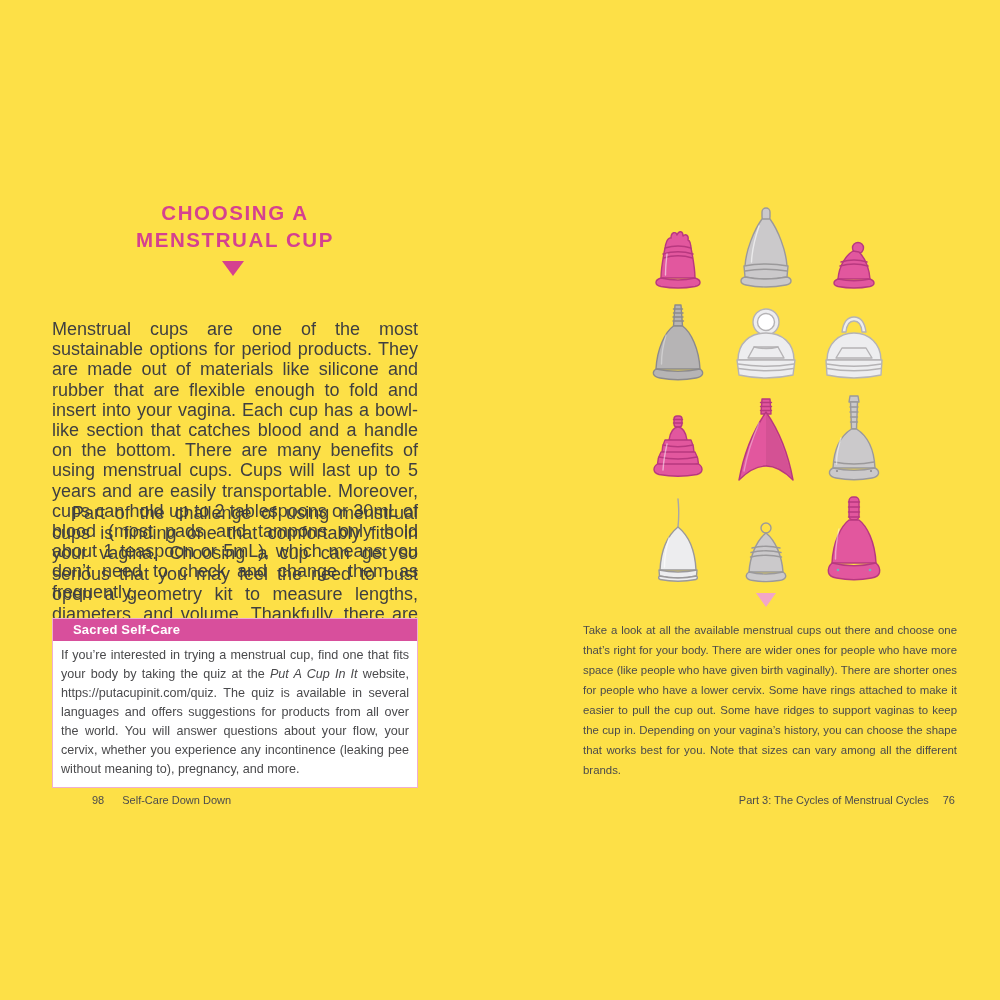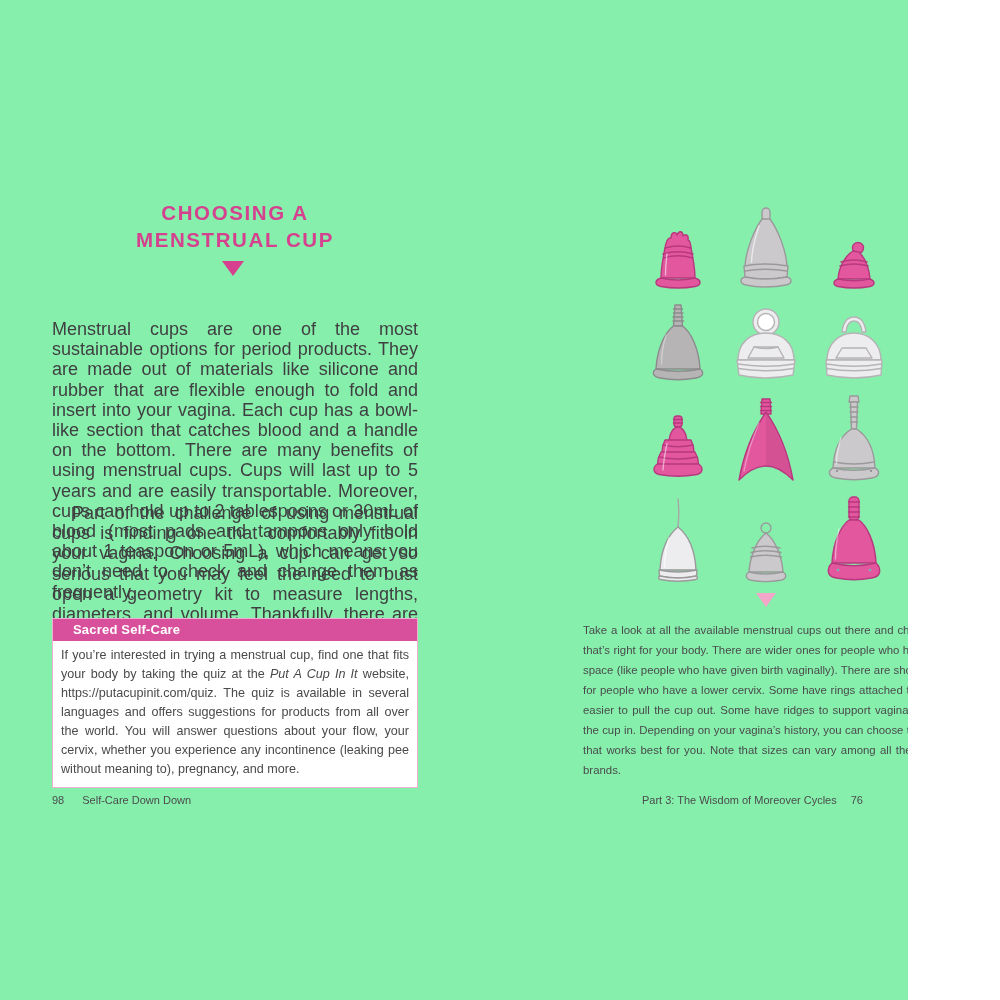--- a/index.html
+++ b/index.html
@@ -1,16 +1,16 @@
 <!DOCTYPE html>
 <html><head>
 <meta charset="utf-8">
 <style>
   html,body{margin:0;padding:0;background:#ffffff;}
-  .spread{position:relative;width:908px;height:1000px;background:#86efac;overflow:hidden;
+  .spread{position:relative;width:1000px;height:1000px;background:#fde047;overflow:hidden;
           font-family:"Liberation Sans",sans-serif;}
 
   
   .title{position:absolute;left:52px;top:199px;width:366px;text-align:center;
          color:#d5418f;font-weight:bold;font-size:20.5px;line-height:27px;letter-spacing:1.6px;}
   .tri{width:0;height:0;position:absolute;}
   .tri-left{left:222px;top:261px;border-left:11px solid transparent;border-right:11px solid transparent;
             border-top:15px solid #d5418f;}
   .tri-right{left:756px;top:593px;border-left:10px solid transparent;border-right:10px solid transparent;
              border-top:14px solid #f2a6c8;}
@@ -21,21 +21,21 @@
 
   .sacred{position:absolute;left:52px;top:618px;width:366px;box-sizing:border-box;
           border:1.5px solid #efaed2;background:#ffffff;}
   .sacred-header{background:#d84f9c;color:#ffffff;font-weight:bold;font-size:13px;
                  padding:3px 20px 4px;letter-spacing:0.2px;}
   .sacred-body{padding:5px 8px 8px;font-size:12.6px;line-height:19px;text-align:justify;color:#4a4a4c;}
   .sacred-body .it{font-style:italic;}
 
   .footer{position:absolute;top:794px;font-size:11px;color:#4b4b4d;}
   .footer-left{left:52px;}
-  .footer-left .num{margin-right:18px;}
+  .footer-left .num{margin-right:18px;margin-left:40px;}
   .footer-right{right:45px;text-align:right;}
   .footer-right .num{margin-left:14px;}
 
   
   .cup-grid{position:absolute;left:634px;top:195px;width:264px;display:grid;
             grid-template-columns:88px 88px 88px;grid-template-rows:95px 93px 100px 100px;}
   .cell{display:flex;align-items:flex-end;justify-content:center;}
   .cup path,.cup rect,.cup circle{stroke-width:1.4;stroke-linejoin:round;stroke-linecap:round;}
   .f-pk{fill:#e2579e}.s-pk{stroke:#b8387f}
   .f-gy{fill:#b6b4b5}.s-gy{stroke:#8c8a8c}
@@ -200,16 +200,16 @@
       </svg>
     </div>
 
   </div>
 
   <div class="tri tri-right"></div>
 
   <p class="rp-para">Take a look at all the available menstrual cups out there and choose one that’s right for your body. There are wider ones for people who have more space (like people who have given birth vaginally). There are shorter ones for people who have a lower cervix. Some have rings attached to make it easier to pull the cup out. Some have ridges to support vaginas to keep the cup in. Depending on your vagina’s history, you can choose the shape that works best for you. Note that sizes can vary among all the different brands.</p>
 
   <div class="footer footer-right">
-    <span>Part 3: The Wisdom of Moreover Cycles</span><span class="num">76</span>
+    <span>Part 3: The Cycles of Menstrual Cycles</span><span class="num">76</span>
   </div>
 
 </div>
 
 </body></html>

